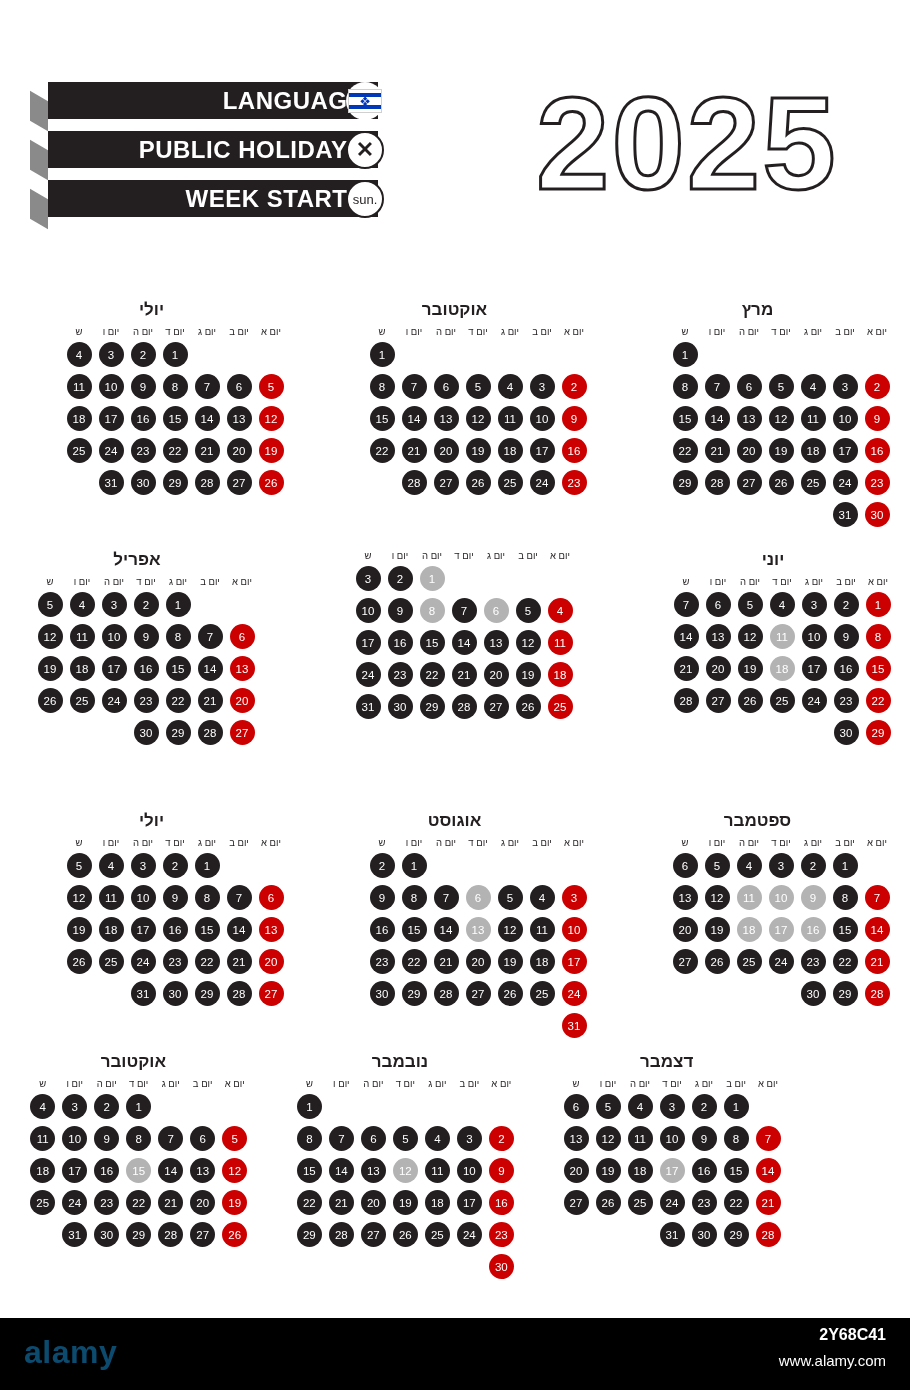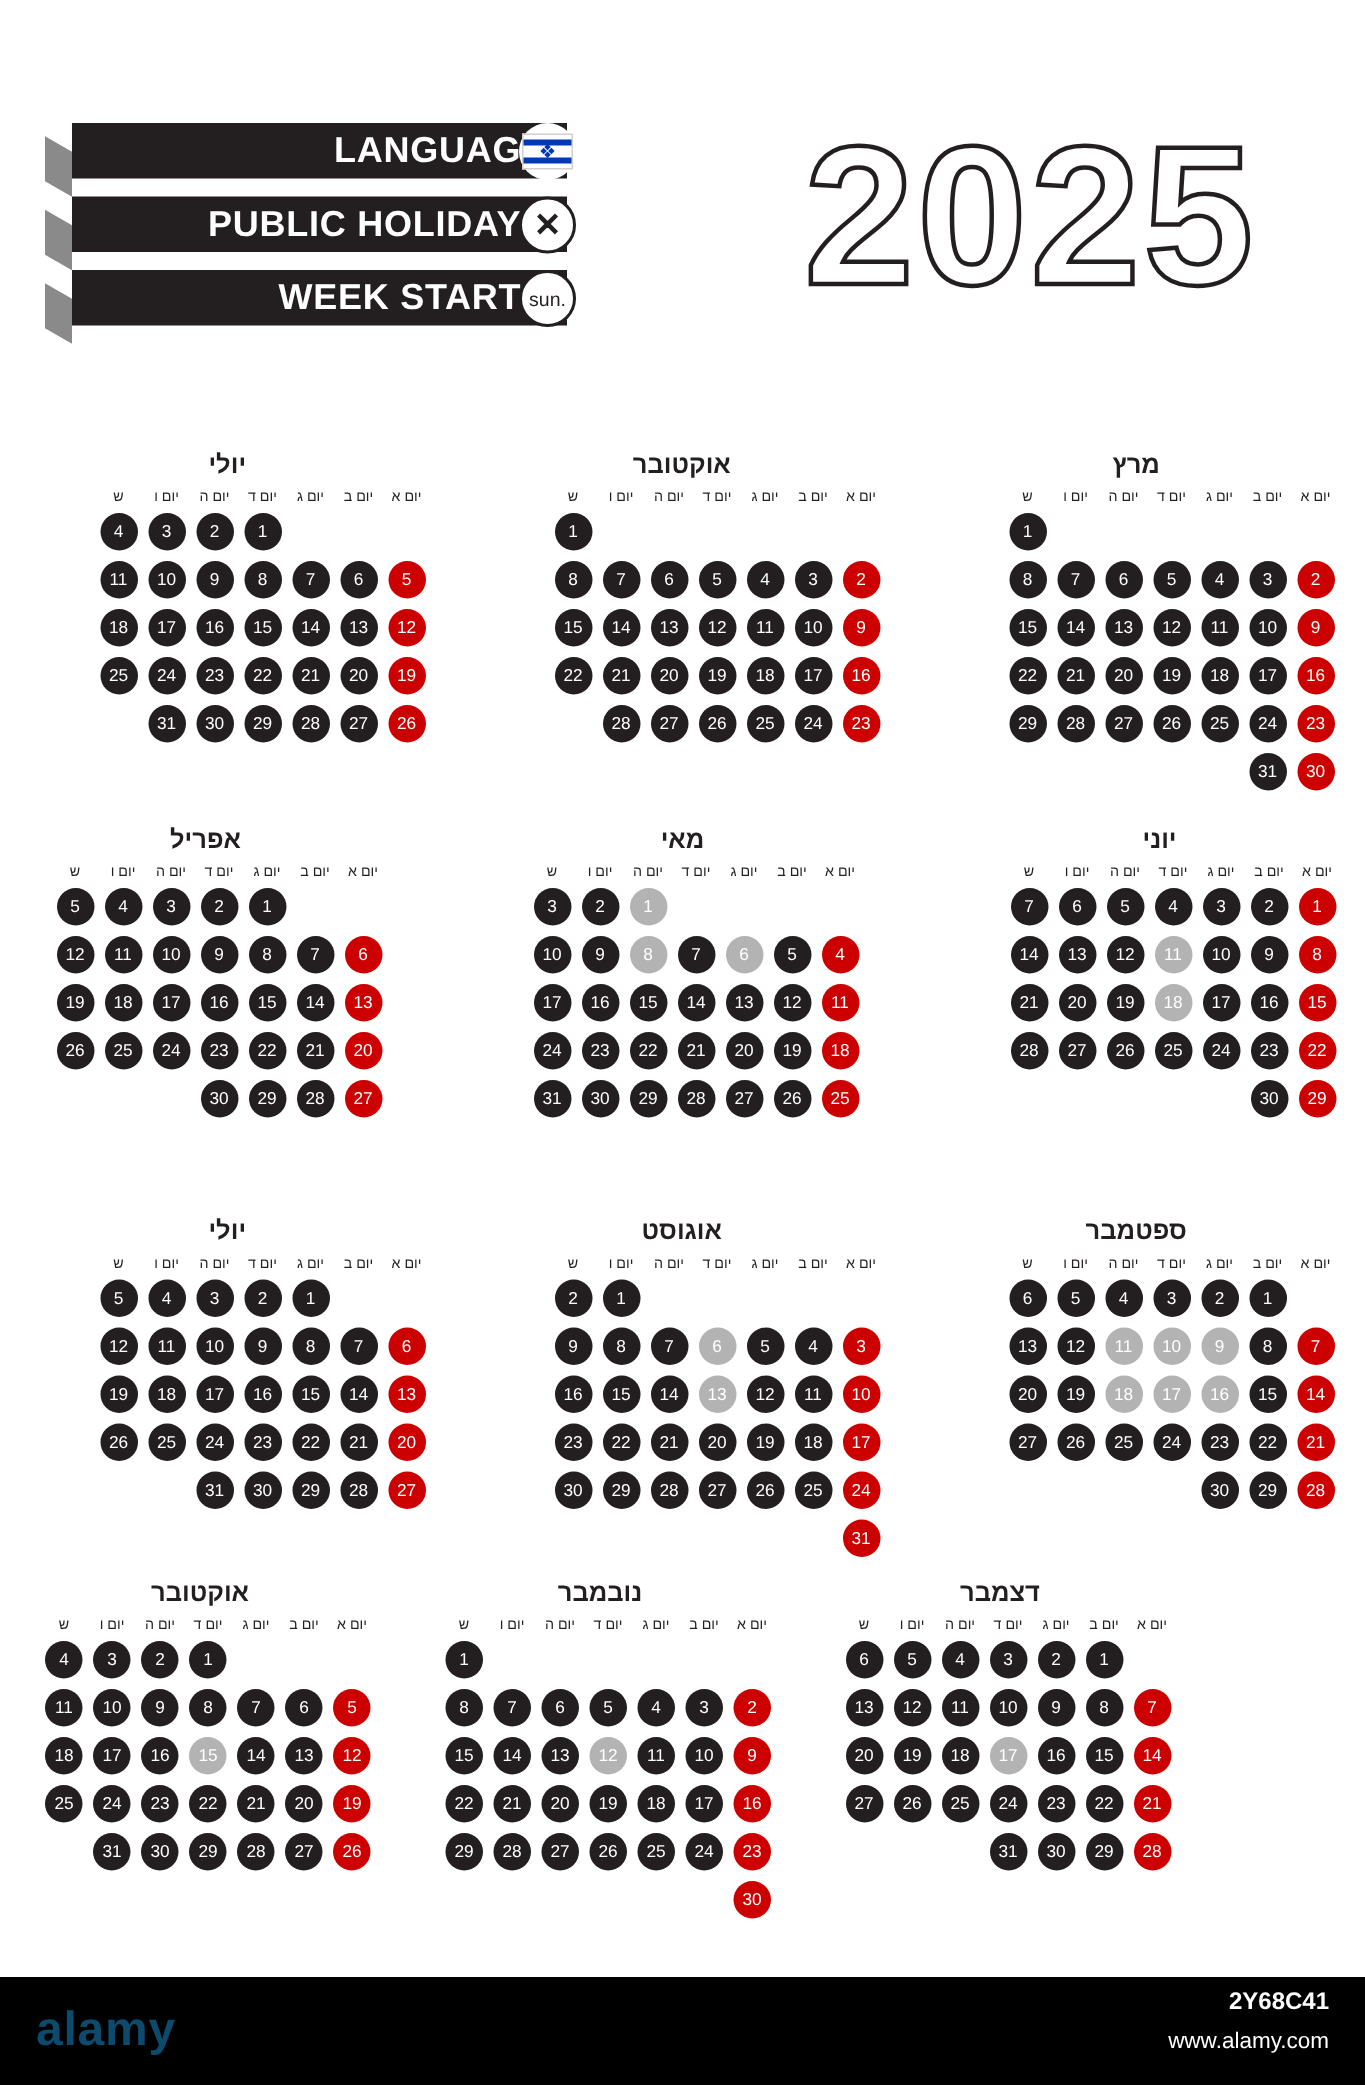--- a/index.html
+++ b/index.html
@@ -605,21 +605,20 @@
           </div>
           <div class="cell">
             <span class="day">30</span>
           </div>
           <div class="cell empty"></div>
           <div class="cell empty"></div>
           <div class="cell empty"></div>
         </div>
       </div>
       <div class="month">
-        <div class="month-name">מאי</div>
         <div class="dow-row">
           <div class="dow">יום א</div>
           <div class="dow">יום ב</div>
           <div class="dow">יום ג</div>
           <div class="dow">יום ד</div>
           <div class="dow">יום ה</div>
           <div class="dow">יום ו</div>
           <div class="dow">ש</div>
         </div>
         <div class="week">

